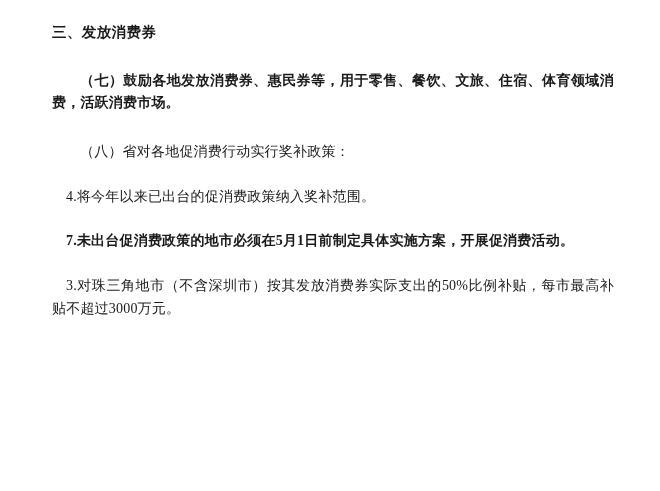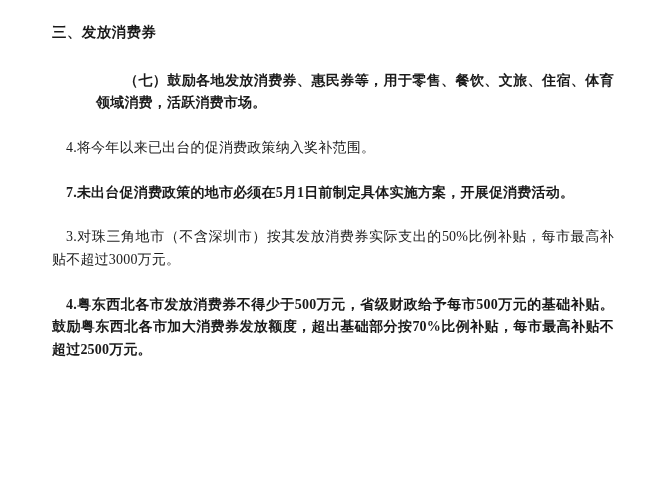--- a/index.html
+++ b/index.html
@@ -34,44 +34,43 @@
   .para {
     font-size: 14px;
     line-height: 1.62;
     margin: 16px 0 0 0;
     text-align: justify;
     text-justify: inter-ideograph;
     letter-spacing: 0.2px;
   }
   .indent {
     text-indent: 2em;
-    margin-left: 44px;
   }
   .indent-small {
     text-indent: 1em;
   }
   .bold {
     font-weight: bold;
   }
   .spacer-lg { margin-top: 26px; }
   .spacer-md { margin-top: 22px; }
   .spacer-sm { margin-top: 19px; }
 </style>
 </head>
 <body>
 
 <div class="page">
 
   <h2 class="section-heading">三、发放消费券</h2>
 
   <p class="para indent bold spacer-lg">（七）鼓励各地发放消费券、惠民券等，用于零售、餐饮、文旅、住宿、体育领域消费，活跃消费市场。</p>
 
+  <p class="para indent spacer-lg">（八）省对各地促消费行动实行奖补政策：</p>
 
   <p class="para indent-small spacer-md">4.将今年以来已出台的促消费政策纳入奖补范围。</p>
 
   <p class="para indent-small bold spacer-md">7.未出台促消费政策的地市必须在5月1日前制定具体实施方案，开展促消费活动。</p>
 
   <p class="para indent-small spacer-md">3.对珠三角地市（不含深圳市）按其发放消费券实际支出的50%比例补贴，每市最高补贴不超过3000万元。</p>
 
-  <p class="para indent-small bold spacer-md">4.粤东西北各市发放消费券不得少于500万元，省级财政给予每市500万元的基础补贴。鼓励粤东西北各市加大消费券发放额度，超出基础部分按70%比例补贴，每市最高补贴不超过2500万元。</p>
 
 
 </div>
 
 </body></html>

